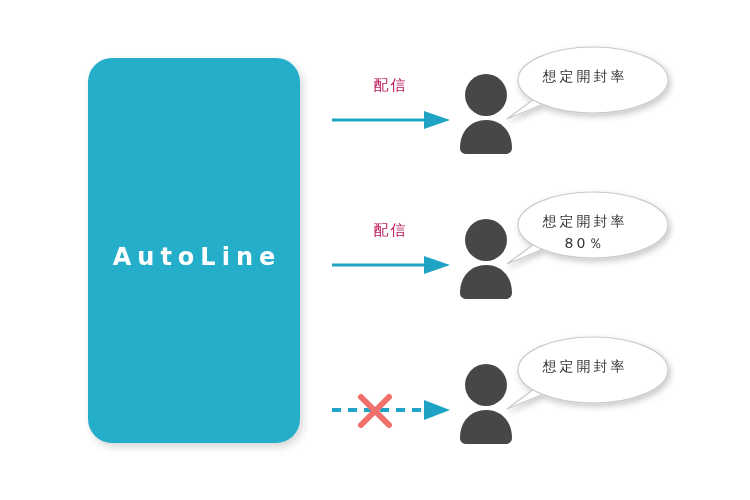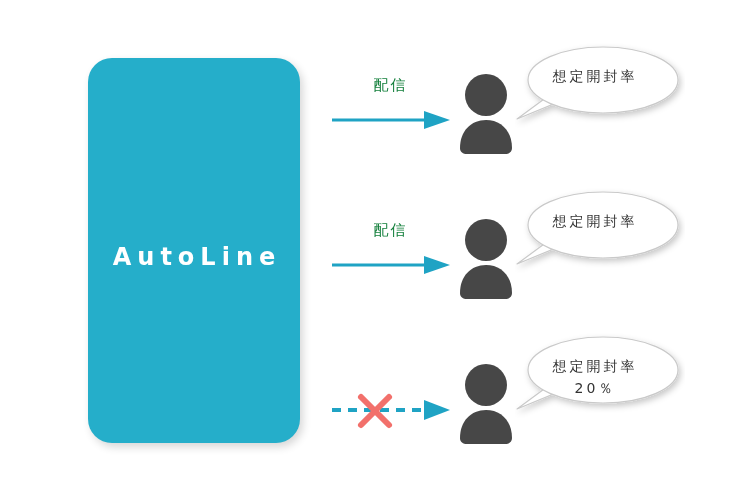--- a/index.html
+++ b/index.html
@@ -64,42 +64,42 @@
     width: 145px;
     height: 70px;
   }
   .arrow-label {
     position: absolute;
     left: 0;
     top: 0;
     width: 145px;
     text-align: center;
     font-size: 15px;
-    color: #15803d;
+    color: #be185d;
     letter-spacing: 2px;
     white-space: nowrap;
     font-family: "DejaVu Sans", "Liberation Sans", sans-serif;
   }
   .arrow-svg {
     position: absolute;
     left: 14px;
     top: 32px;
   }
 
   
   .person {
     position: absolute;
     left: 155px;
     top: 22px;
   }
 
   
   .bubble {
     position: absolute;
-    left: 215px;
+    left: 205px;
     top: -5px;
   }
   .bubble-text {
     position: absolute;
     left: 0;
     top: 22px;
     width: 160px;
     text-align: center;
     font-size: 14px;
     color: #333333;
@@ -175,20 +175,21 @@
             <feDropShadow dx="2" dy="3" stdDeviation="3" flood-color="#000000" flood-opacity="0.22"></feDropShadow>
           </filter>
         </defs>
         <g filter="url(#bsh2)">
           <path d="M40 48 L2 76 L36 62 Z" fill="#ffffff" stroke="#c9c9c9" stroke-width="1.2" stroke-linejoin="round"></path>
           <ellipse cx="88" cy="37" rx="75" ry="33" fill="#ffffff" stroke="#c9c9c9" stroke-width="1.2"></ellipse>
         </g>
       </svg>
       <div class="bubble-text">
         <span>想定開封率</span>
+        <span class="pct">80％</span>
       </div>
     </div>
   </div>
 
   <div class="row row-3">
     <div class="arrow-block">
       <svg class="arrow-svg" width="120" height="24" viewBox="0 0 120 24">
         <line x1="0" y1="12" x2="96" y2="12" stroke="#1fa3c4" stroke-width="4" stroke-dasharray="9 7"></line>
         <polygon points="92,2 118,12 92,22" fill="#1fa3c4"></polygon>
       </svg>
@@ -210,18 +211,17 @@
             <feDropShadow dx="2" dy="3" stdDeviation="3" flood-color="#000000" flood-opacity="0.22"></feDropShadow>
           </filter>
         </defs>
         <g filter="url(#bsh3)">
           <path d="M40 48 L2 76 L36 62 Z" fill="#ffffff" stroke="#c9c9c9" stroke-width="1.2" stroke-linejoin="round"></path>
           <ellipse cx="88" cy="37" rx="75" ry="33" fill="#ffffff" stroke="#c9c9c9" stroke-width="1.2"></ellipse>
         </g>
       </svg>
       <div class="bubble-text">
         <span>想定開封率</span>
-        <span class="pct">20％</span>
       </div>
     </div>
   </div>
 
 </div>
 
 </body></html>

